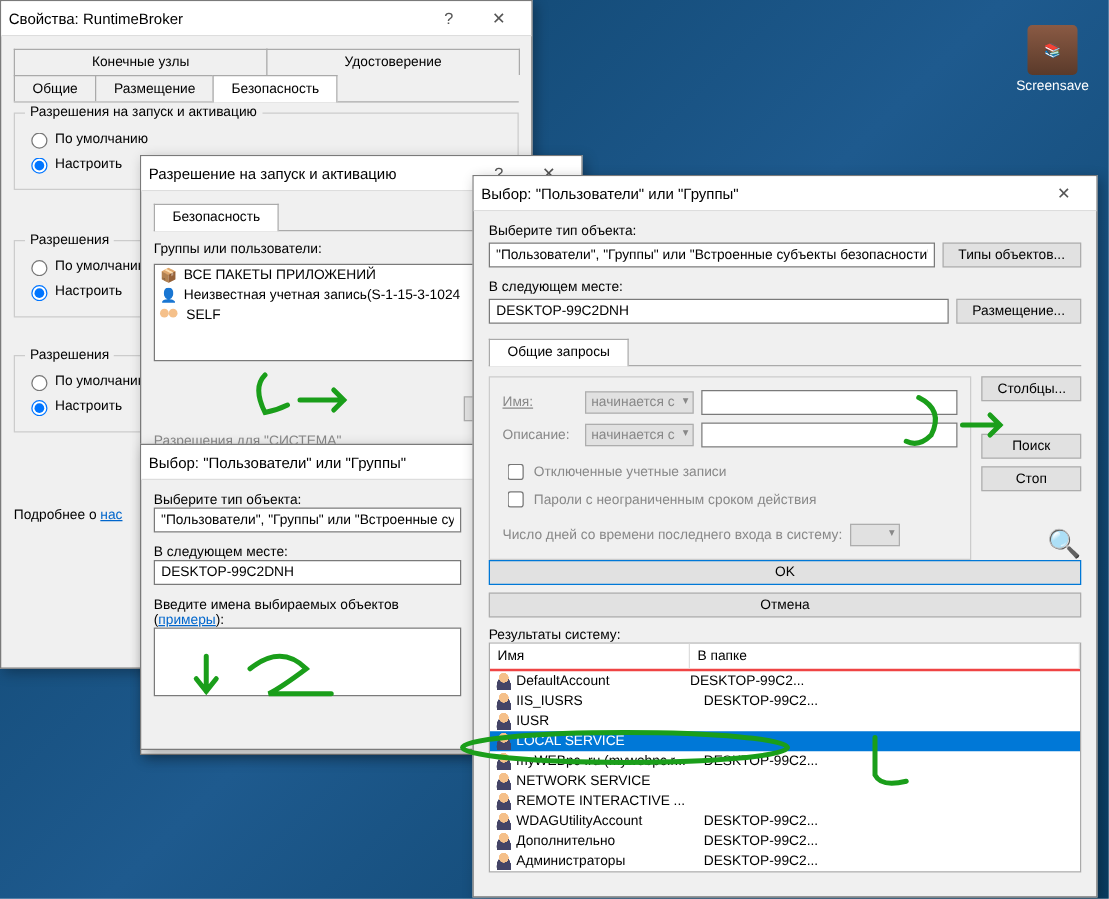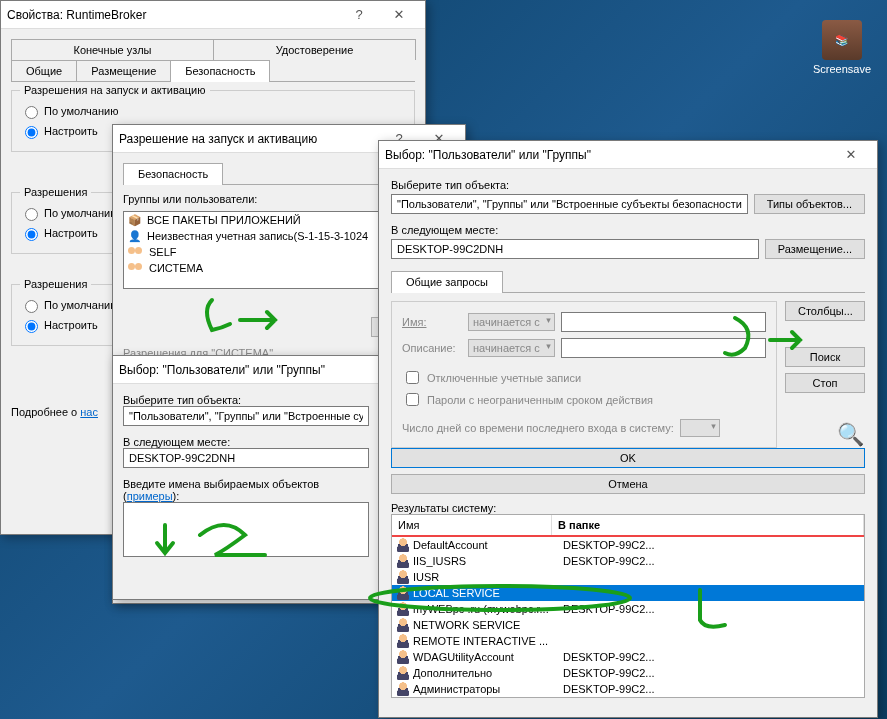--- a/index.html
+++ b/index.html
@@ -235,24 +235,20 @@
           <span>ВСЕ ПАКЕТЫ ПРИЛОЖЕНИЙ</span>
         </div>
       <div class="list-item">
           <span class="usericon">👤</span>
           <span>Неизвестная учетная запись(S-1-15-3-1024</span>
         </div>
       <div class="list-item">
           <span class="group-icon"></span>
           <span>SELF</span>
         </div>
-      <div class="list-item">
-          <span class="group-icon"></span>
-          <span>СИСТЕМА</span>
-        </div>
     </div>
     <div style="text-align:right;margin-top:28px;">
       <button class="winbtn">Добавить...</button>
     </div>
     <div style="margin-top:10px;color:#888;">Разрешения для "СИСТЕМА"</div>
 
     <div style="position:absolute;bottom:12px;left:12px;">
       <button class="winbtn" style="min-width:110px;">Дополнительно...</button>
     </div>
   </div>
@@ -333,26 +329,26 @@
 
     <div style="display:flex;justify-content:flex-end;gap:6px;flex-direction:column;">
       <button class="winbtn" style="border:1px solid #0078d7;min-width:72px;">OK</button>
       <button class="winbtn" style="min-width:72px;">Отмена</button>
     </div>
 
     <div style="margin-top:8px;">Результаты систему:</div>
     <div class="results-table">
       <div class="results-header">
         <div class="col" style="width:160px;">Имя</div>
-        <div class="col" style="flex:1;font-weight:bold;">В папке</div>
+        <div class="col" style="flex:1;">В папке</div>
       </div>
       <div id="results-body" style="max-height:168px;overflow:hidden;">
           <div class="result-row">
             <span class="person-icon"></span>
-    <span class="col" style="width:150px;">DefaultAccount</span>
+    <span class="col" style="width:139px;">DefaultAccount</span>
     <span class="col">DESKTOP-99C2...</span>
           </div>
           <div class="result-row">
             <span class="person-icon"></span>
     <span class="col" style="width:150px;">IIS_IUSRS</span>
     <span class="col">DESKTOP-99C2...</span>
           </div>
           <div class="result-row">
             <span class="person-icon"></span>
     <span class="col" style="width:150px;">IUSR</span>

